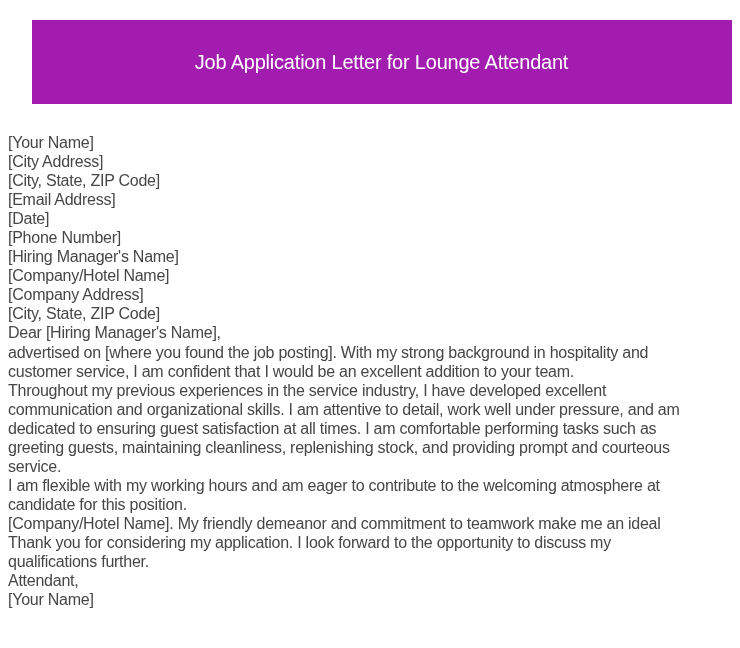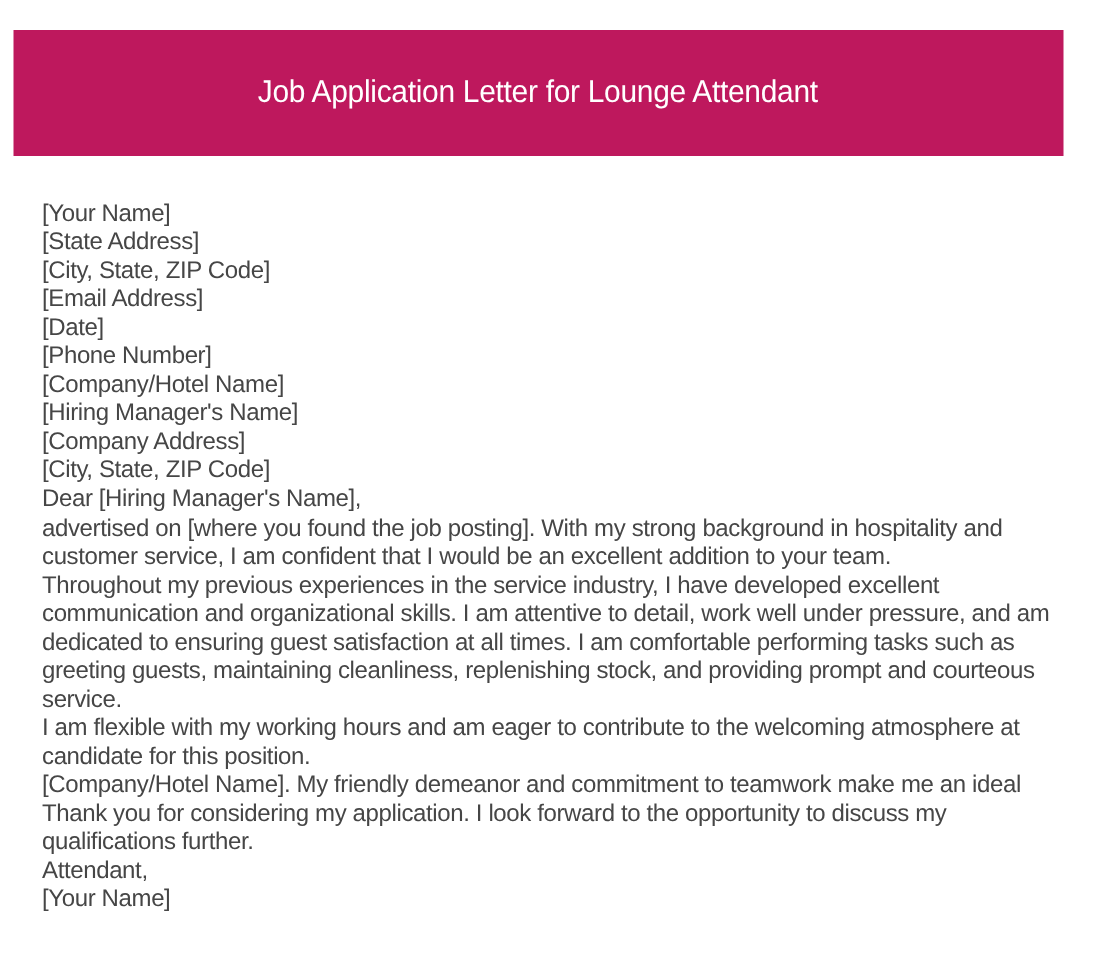--- a/index.html
+++ b/index.html
@@ -9,40 +9,40 @@
     }
     body {
       width: 740px;
       height: 648px;
       position: relative;
       overflow: hidden;
       font-family: "Liberation Sans", "DejaVu Sans", sans-serif;
     }
     .header {
       position: absolute;
-      left: 9px;
+      left: 32px;
       top: 20px;
       width: 700px;
       height: 84px;
-      background: #be185d;
+      background: #a21caf;
       display: flex;
       align-items: center;
       justify-content: center;
     }
     .header-title {
       color: #ffffff;
       font-size: 21px;
       letter-spacing: -0.2px;
       margin: 0;
       font-weight: normal;
       transform: scaleX(0.95);
     }
     .letter {
       position: absolute;
-      left: 28px;
+      left: 8px;
       top: 133px;
       width: 702px;
       color: #464646;
       font-size: 16px;
       line-height: 19.05px;
       letter-spacing: -0.25px;
     }
     .letter .line {
       display: block;
       white-space: nowrap;
@@ -54,29 +54,29 @@
 </head>
 <body>
 
 <div class="header">
   <h1 class="header-title">Job Application Letter for Lounge Attendant</h1>
 </div>
 
 <div class="letter">
   <div>
     <span class="line">[Your Name]</span>
-    <span class="line">[State Address]</span>
+    <span class="line">[City Address]</span>
     <span class="line">[City, State, ZIP Code]</span>
     <span class="line">[Email Address]</span>
     <span class="line">[Date]</span>
     <span class="line">[Phone Number]</span>
   </div>
   <div>
+    <span class="line">[Hiring Manager's Name]</span>
     <span class="line">[Company/Hotel Name]</span>
-    <span class="line">[Hiring Manager's Name]</span>
     <span class="line">[Company Address]</span>
     <span class="line">[City, State, ZIP Code]</span>
   </div>
   <span class="line">Dear [Hiring Manager's Name],</span>
 
   <div class="para">
     <span class="line">advertised on [where you found the job posting]. With my strong background in hospitality and</span>
     <span class="line">customer service, I am confident that I would be an excellent addition to your team.</span>
   </div>
 

